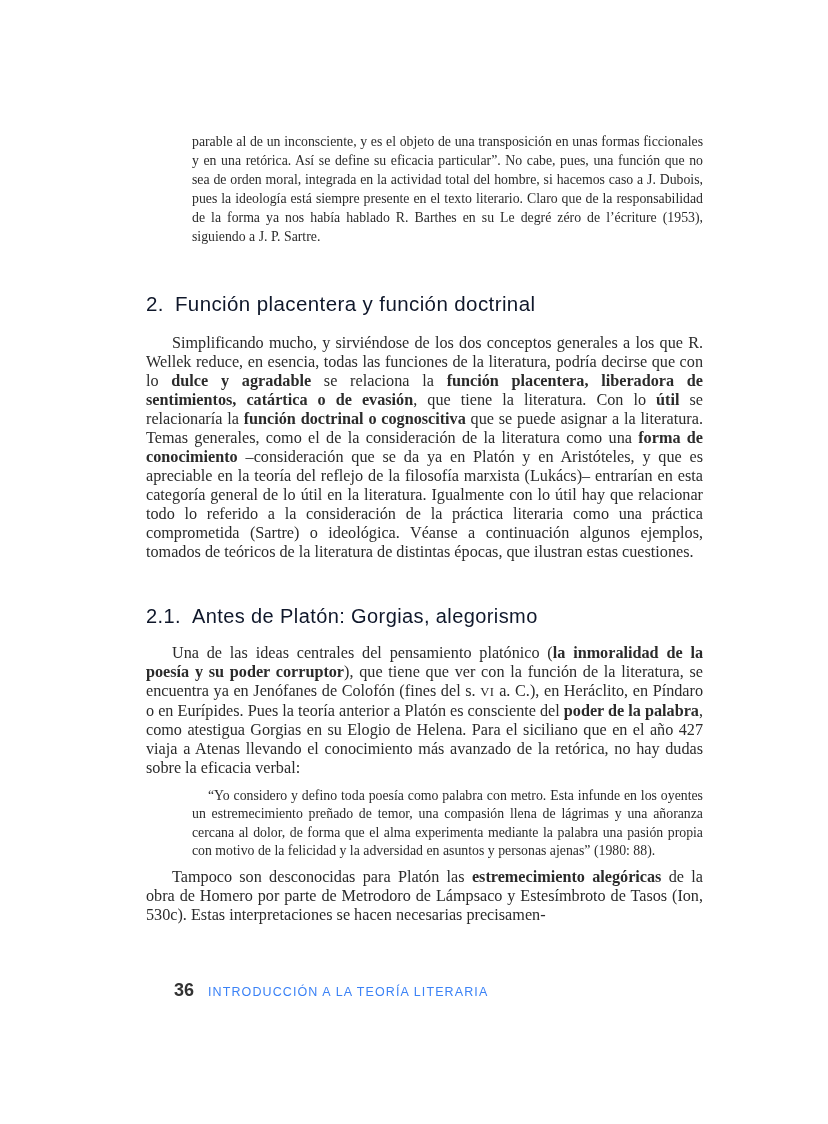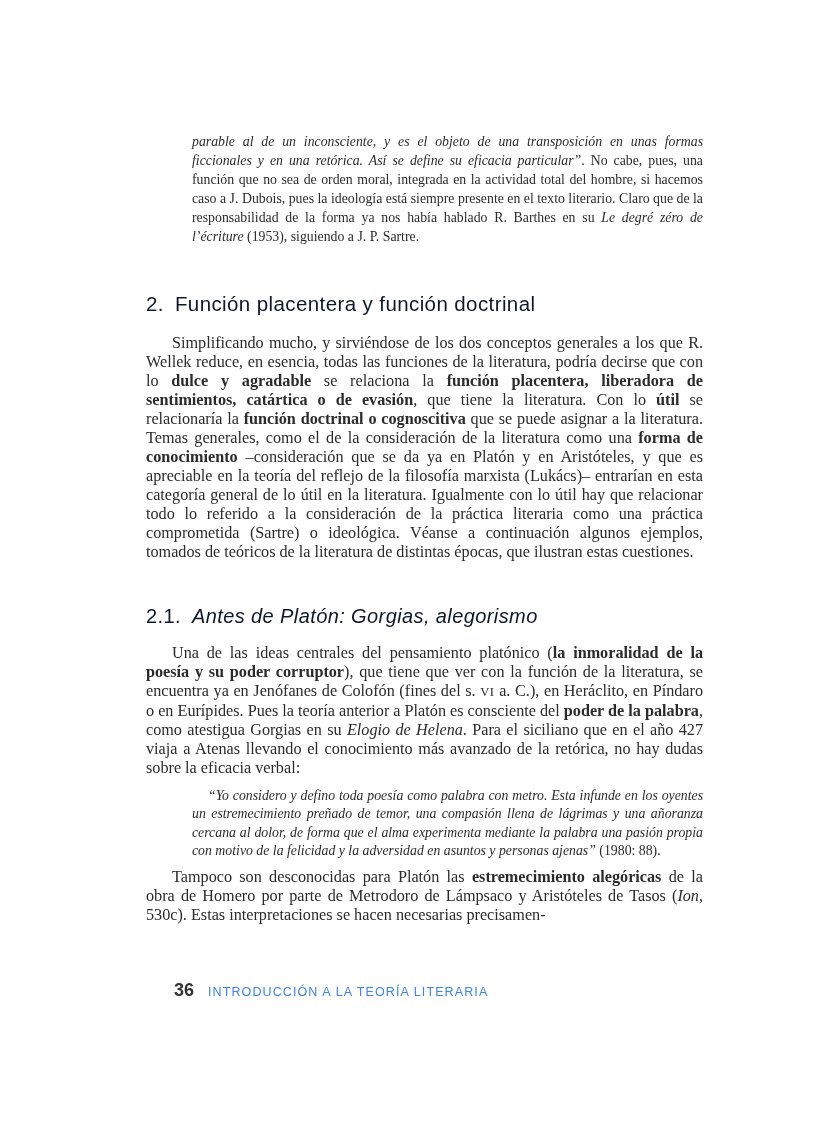--- a/index.html
+++ b/index.html
@@ -45,36 +45,36 @@
   .h-main {
     margin-top: 44px;
     font-size: 20.5px;
     line-height: 28px;
   }
   .h-sub {
     margin-top: 40px;
     font-size: 20px;
     line-height: 28px;
   }
-  .h-sub .h-title { font-style: italic; }
+  .h-sub .h-title { }
   .h-num { display: inline-block; margin-right: 11px; }
   
   .body-p {
     margin: 0;
     font-size: 16.2px;
     line-height: 19px;
     text-align: justify;
     text-indent: 26px;
   }
   .body-p.after-h2 { margin-top: 16px; }
   .body-p.after-h3 { margin-top: 14px; }
   .body-p.after-quote { margin-top: 7px; }
   .q-top { margin-top: 9px; }
   
-  .run-i { font-style: italic; }
+  .run-i { }
   .run-b { font-weight: 700; }
   .run-sc { font-size: 0.78em; letter-spacing: 0.5px; }
   
   .footer {
     position: absolute;
     left: 174px;
     top: 980px;
     display: flex;
     align-items: baseline;
     font-family: "Liberation Sans", sans-serif;
@@ -106,20 +106,20 @@
     <p class="body-p after-h2"><span>Simplificando mucho, y sirviéndose de los dos conceptos generales a los que R. Wellek reduce, en esencia, todas las funciones de la literatura, podría decirse que con lo </span><span class="run-b">dulce y agradable</span><span> se relaciona la </span><span class="run-b">función placentera, liberadora de sentimientos, catártica o de evasión</span><span>, que tiene la literatura. Con lo </span><span class="run-b">útil</span><span> se relacionaría la </span><span class="run-b">función doctrinal o cognoscitiva</span><span> que se puede asignar a la literatura. Temas generales, como el de la consideración de la literatura como una </span><span class="run-b">forma de conocimiento</span><span> –consideración que se da ya en Platón y en Aristóteles, y que es apreciable en la teoría del reflejo de la filosofía marxista (Lukács)– entrarían en esta categoría general de lo útil en la literatura. Igualmente con lo útil hay que relacionar todo lo referido a la consideración de la práctica literaria como una práctica comprometida (Sartre) o ideológica. Véanse a continuación algunos ejemplos, tomados de teóricos de la literatura de distintas épocas, que ilustran estas cuestiones.</span></p>
 
     <h3 class="heading h-sub">
       <span class="h-num">2.1.</span><span class="h-title">Antes de Platón: Gorgias, alegorismo</span>
     </h3>
 
     <p class="body-p after-h3"><span>Una de las ideas centrales del pensamiento platónico (</span><span class="run-b">la inmoralidad de la poesía y su poder corruptor</span><span>), que tiene que ver con la función de la literatura, se encuentra ya en Jenófanes de Colofón (fines del s. </span><span class="run-sc">VI</span><span> a. C.), en Heráclito, en Píndaro o en Eurípides. Pues la teoría anterior a Platón es consciente del </span><span class="run-b">poder de la palabra</span><span>, como atestigua Gorgias en su </span><span class="run-i">Elogio de Helena</span><span>. Para el siciliano que en el año 427 viaja a Atenas llevando el conocimiento más avanzado de la retórica, no hay dudas sobre la eficacia verbal:</span></p>
 
     <blockquote class="bquote indent-first q-top"><span class="run-i">“Yo considero y defino toda poesía como palabra con metro. Esta infunde en los oyentes un estremecimiento preñado de temor, una compasión llena de lágrimas y una añoranza cercana al dolor, de forma que el alma experimenta mediante la palabra una pasión propia con motivo de la felicidad y la adversidad en asuntos y personas ajenas”</span><span> (1980: 88).</span></blockquote>
 
-    <p class="body-p after-quote"><span>Tampoco son desconocidas para Platón las </span><span class="run-b">estremecimiento alegóricas</span><span> de la obra de Homero por parte de Metrodoro de Lámpsaco y Aristóteles de Tasos (</span><span class="run-i">Ion</span><span>, 530c). Estas interpretaciones se hacen necesarias precisamen-</span></p>
+    <p class="body-p after-quote"><span>Tampoco son desconocidas para Platón las </span><span class="run-b">estremecimiento alegóricas</span><span> de la obra de Homero por parte de Metrodoro de Lámpsaco y Estesímbroto de Tasos (</span><span class="run-i">Ion</span><span>, 530c). Estas interpretaciones se hacen necesarias precisamen-</span></p>
   </div>
 
   <div class="footer">
     <span class="page-num">36</span>
     <span class="running-title">INTRODUCCIÓN A LA TEORÍA LITERARIA</span>
   </div>
 </div>
 
 </body></html>

